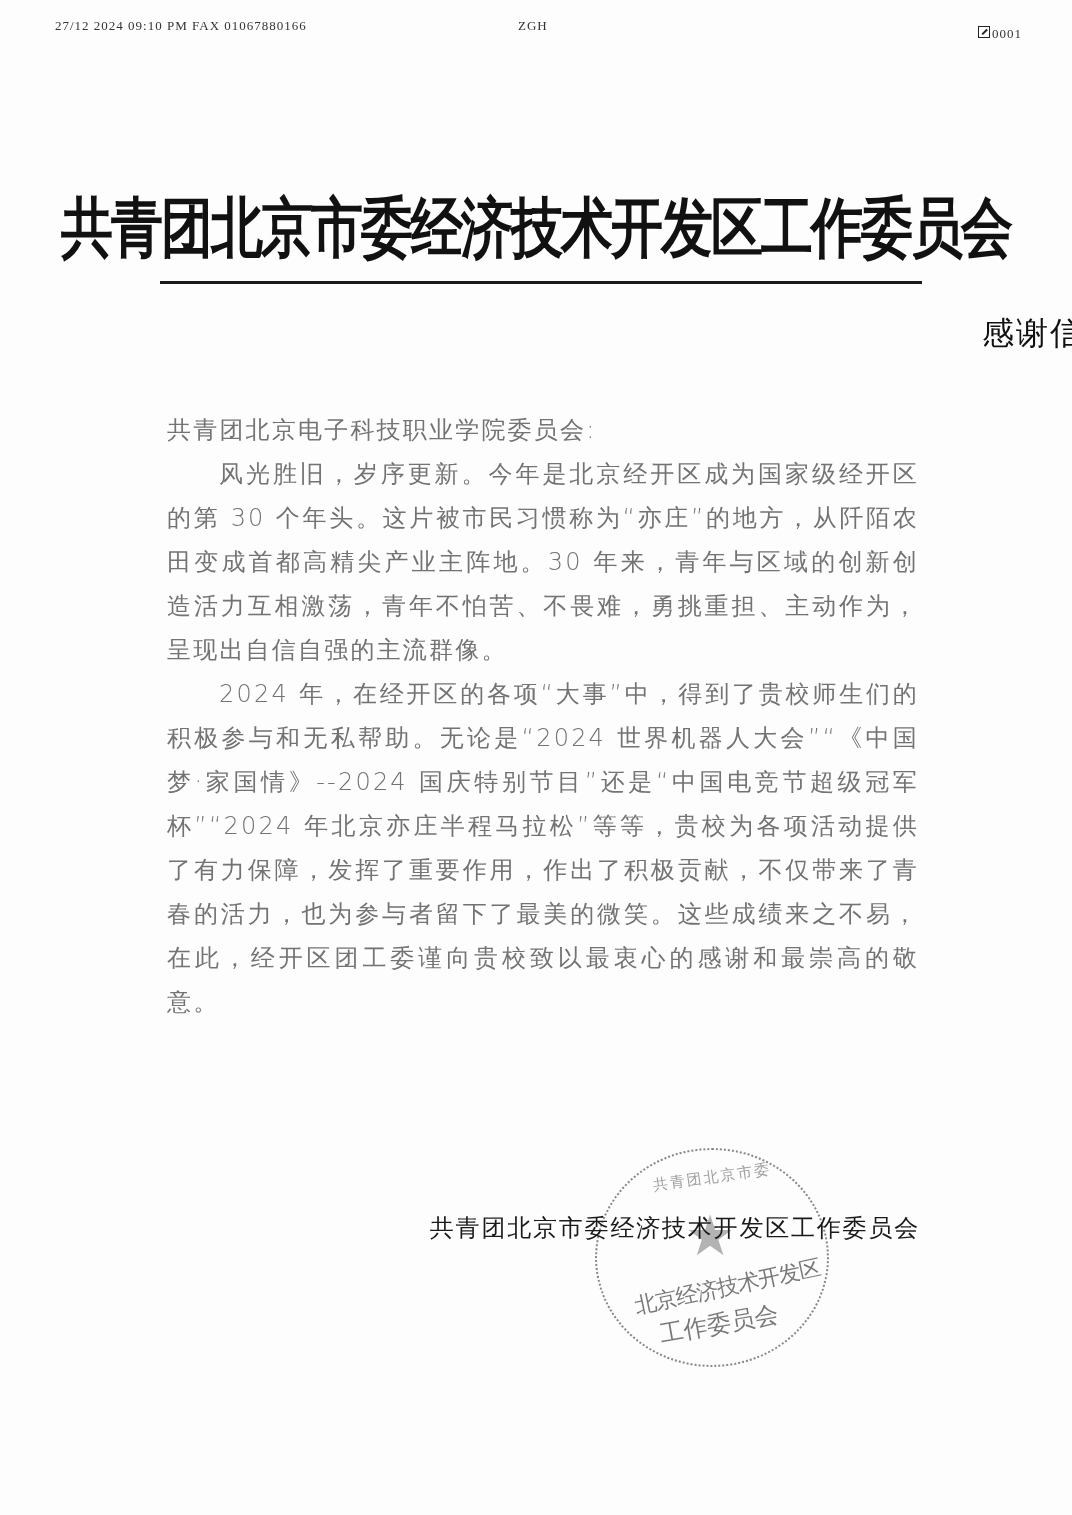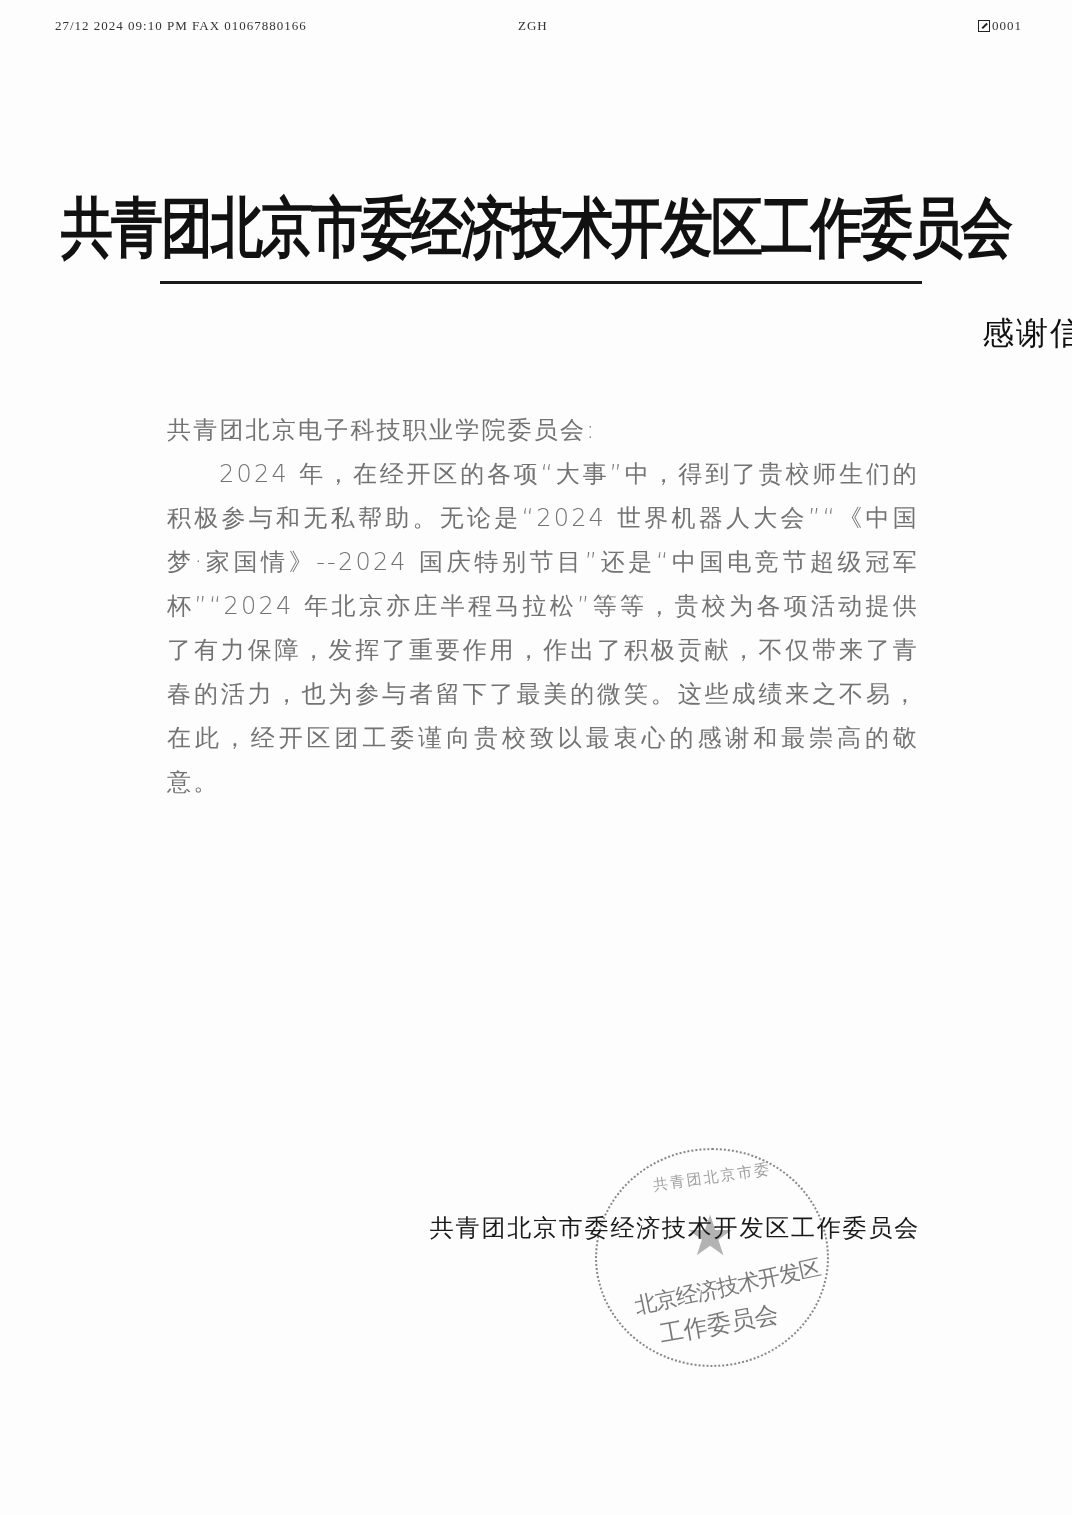--- a/index.html
+++ b/index.html
@@ -7,21 +7,21 @@
     width: 1072px; height: 1515px; background: #fdfdfd; position: relative; overflow: hidden;
     font-family: "DejaVu Serif", "Liberation Serif", serif; color: #1a1a1a;
   }
   .fax-header {
     position: absolute; top: 18px; left: 55px; right: 50px; height: 24px;
     font-family: Liberation Serif, serif; font-size: 13px; letter-spacing: 1px;
     color: #333;
   }
   .fax-left { position: absolute; left: 0; top: 0; }
   .fax-mid { position: absolute; left: 463px; top: 0; }
-  .fax-right { position: absolute; right: 0; top: 0; display: flex; align-items: center; gap: 2px; }
+  .fax-right { position: absolute; right: 0; top: 8px; display: flex; align-items: flex-start; gap: 2px; }
   .fax-icon {
     display: inline-block; width: 12px; height: 12px; border: 1.5px solid #222; position: relative;
     box-sizing: border-box;
   }
   .fax-icon::after {
     content: ""; position: absolute; left: 2px; top: 4px; width: 7px; height: 1.5px; background: #222;
     transform: rotate(-45deg);
   }
   .org-title {
     position: absolute; top: 185px; left: 0; width: 1072px; text-align: center;
@@ -80,20 +80,21 @@
   </span>
 </div>
 
 <div class="org-title">共青团北京市委经济技术开发区工作委员会</div>
 <div class="title-rule"></div>
 
 <div class="letter-title">感谢信</div>
 
 <div class="content">
   <p class="salutation">共青团北京电子科技职业学院委员会:</p>
+  <p class="para">风光胜旧，岁序更新。今年是北京经开区成为国家级经开区的第 30 个年头。这片被市民习惯称为“亦庄”的地方，从阡陌农田变成首都高精尖产业主阵地。30 年来，青年与区域的创新创造活力互相激荡，青年不怕苦、不畏难，勇挑重担、主动作为，呈现出自信自强的主流群像。</p>
   <p class="para">2024 年，在经开区的各项“大事”中，得到了贵校师生们的积极参与和无私帮助。无论是“2024 世界机器人大会”“《中国梦·家国情》--2024 国庆特别节目”还是“中国电竞节超级冠军杯”“2024 年北京亦庄半程马拉松”等等，贵校为各项活动提供了有力保障，发挥了重要作用，作出了积极贡献，不仅带来了青春的活力，也为参与者留下了最美的微笑。这些成绩来之不易，在此，经开区团工委谨向贵校致以最衷心的感谢和最崇高的敬意。</p>
 </div>
 
 <div class="seal">
   <div class="seal-text-top">共青团北京市委</div>
   <div class="seal-star">★</div>
   <div class="seal-text-1">北京经济技术开发区</div>
   <div class="seal-text-2">工作委员会</div>
 </div>
 

